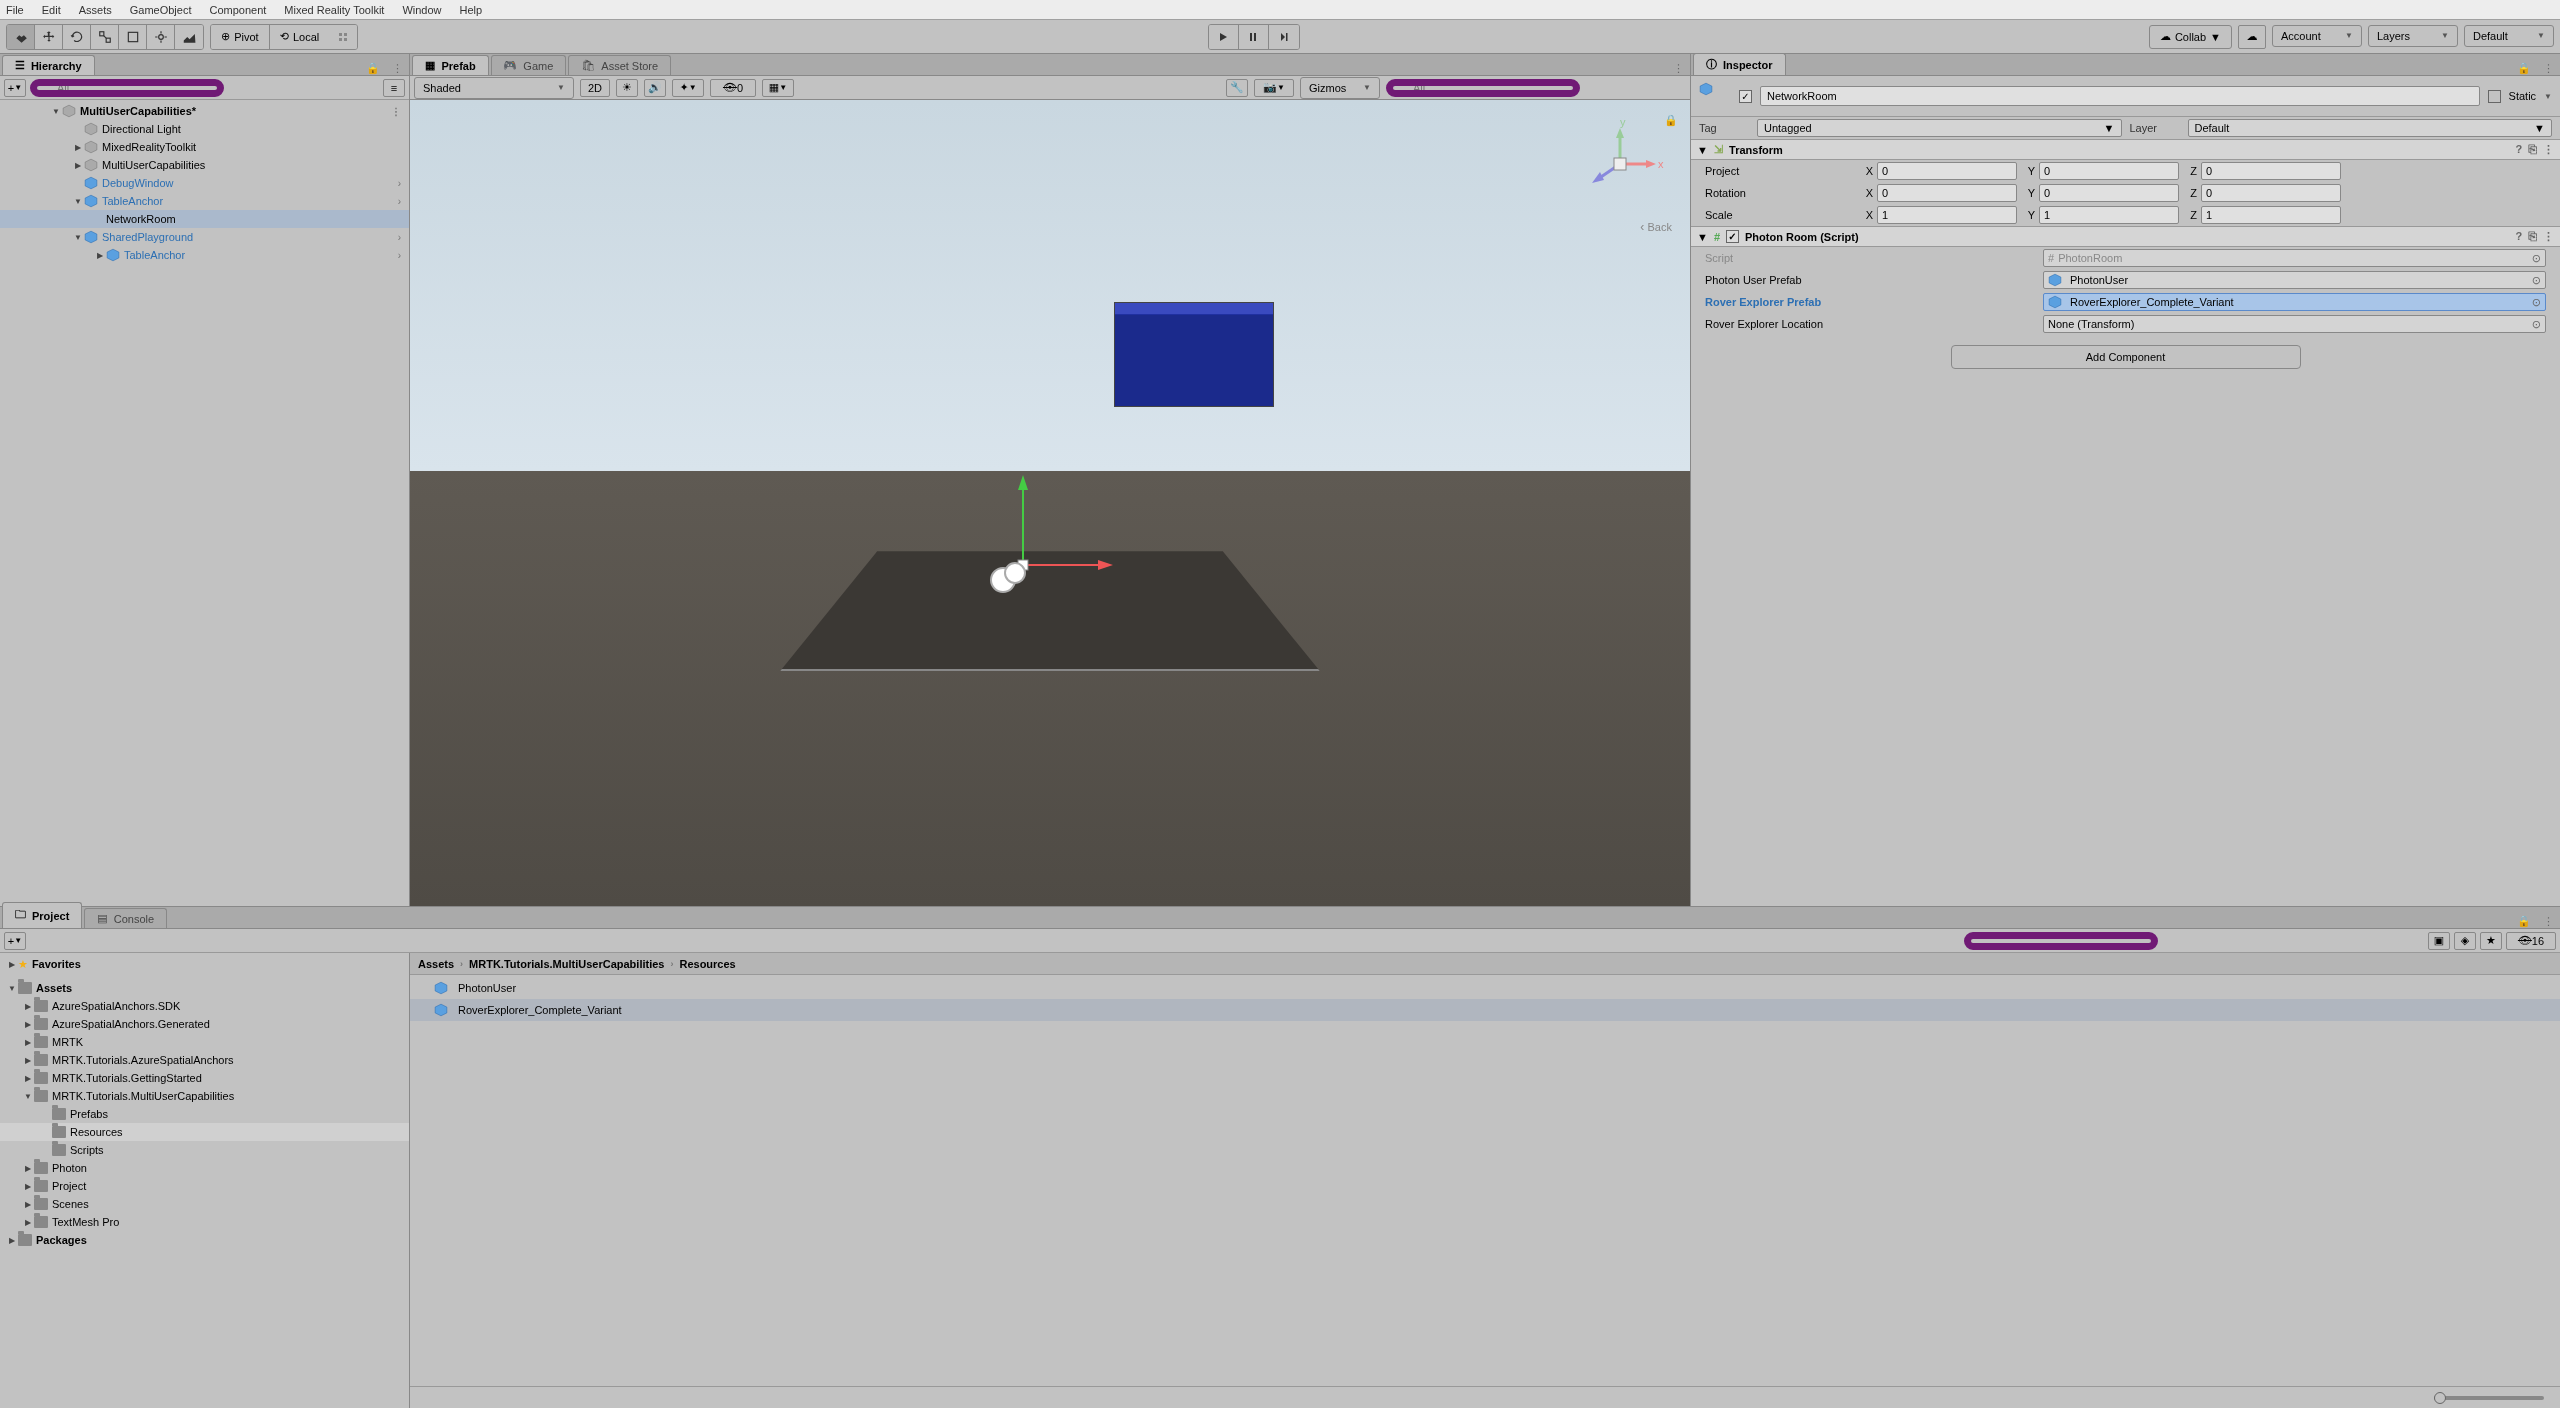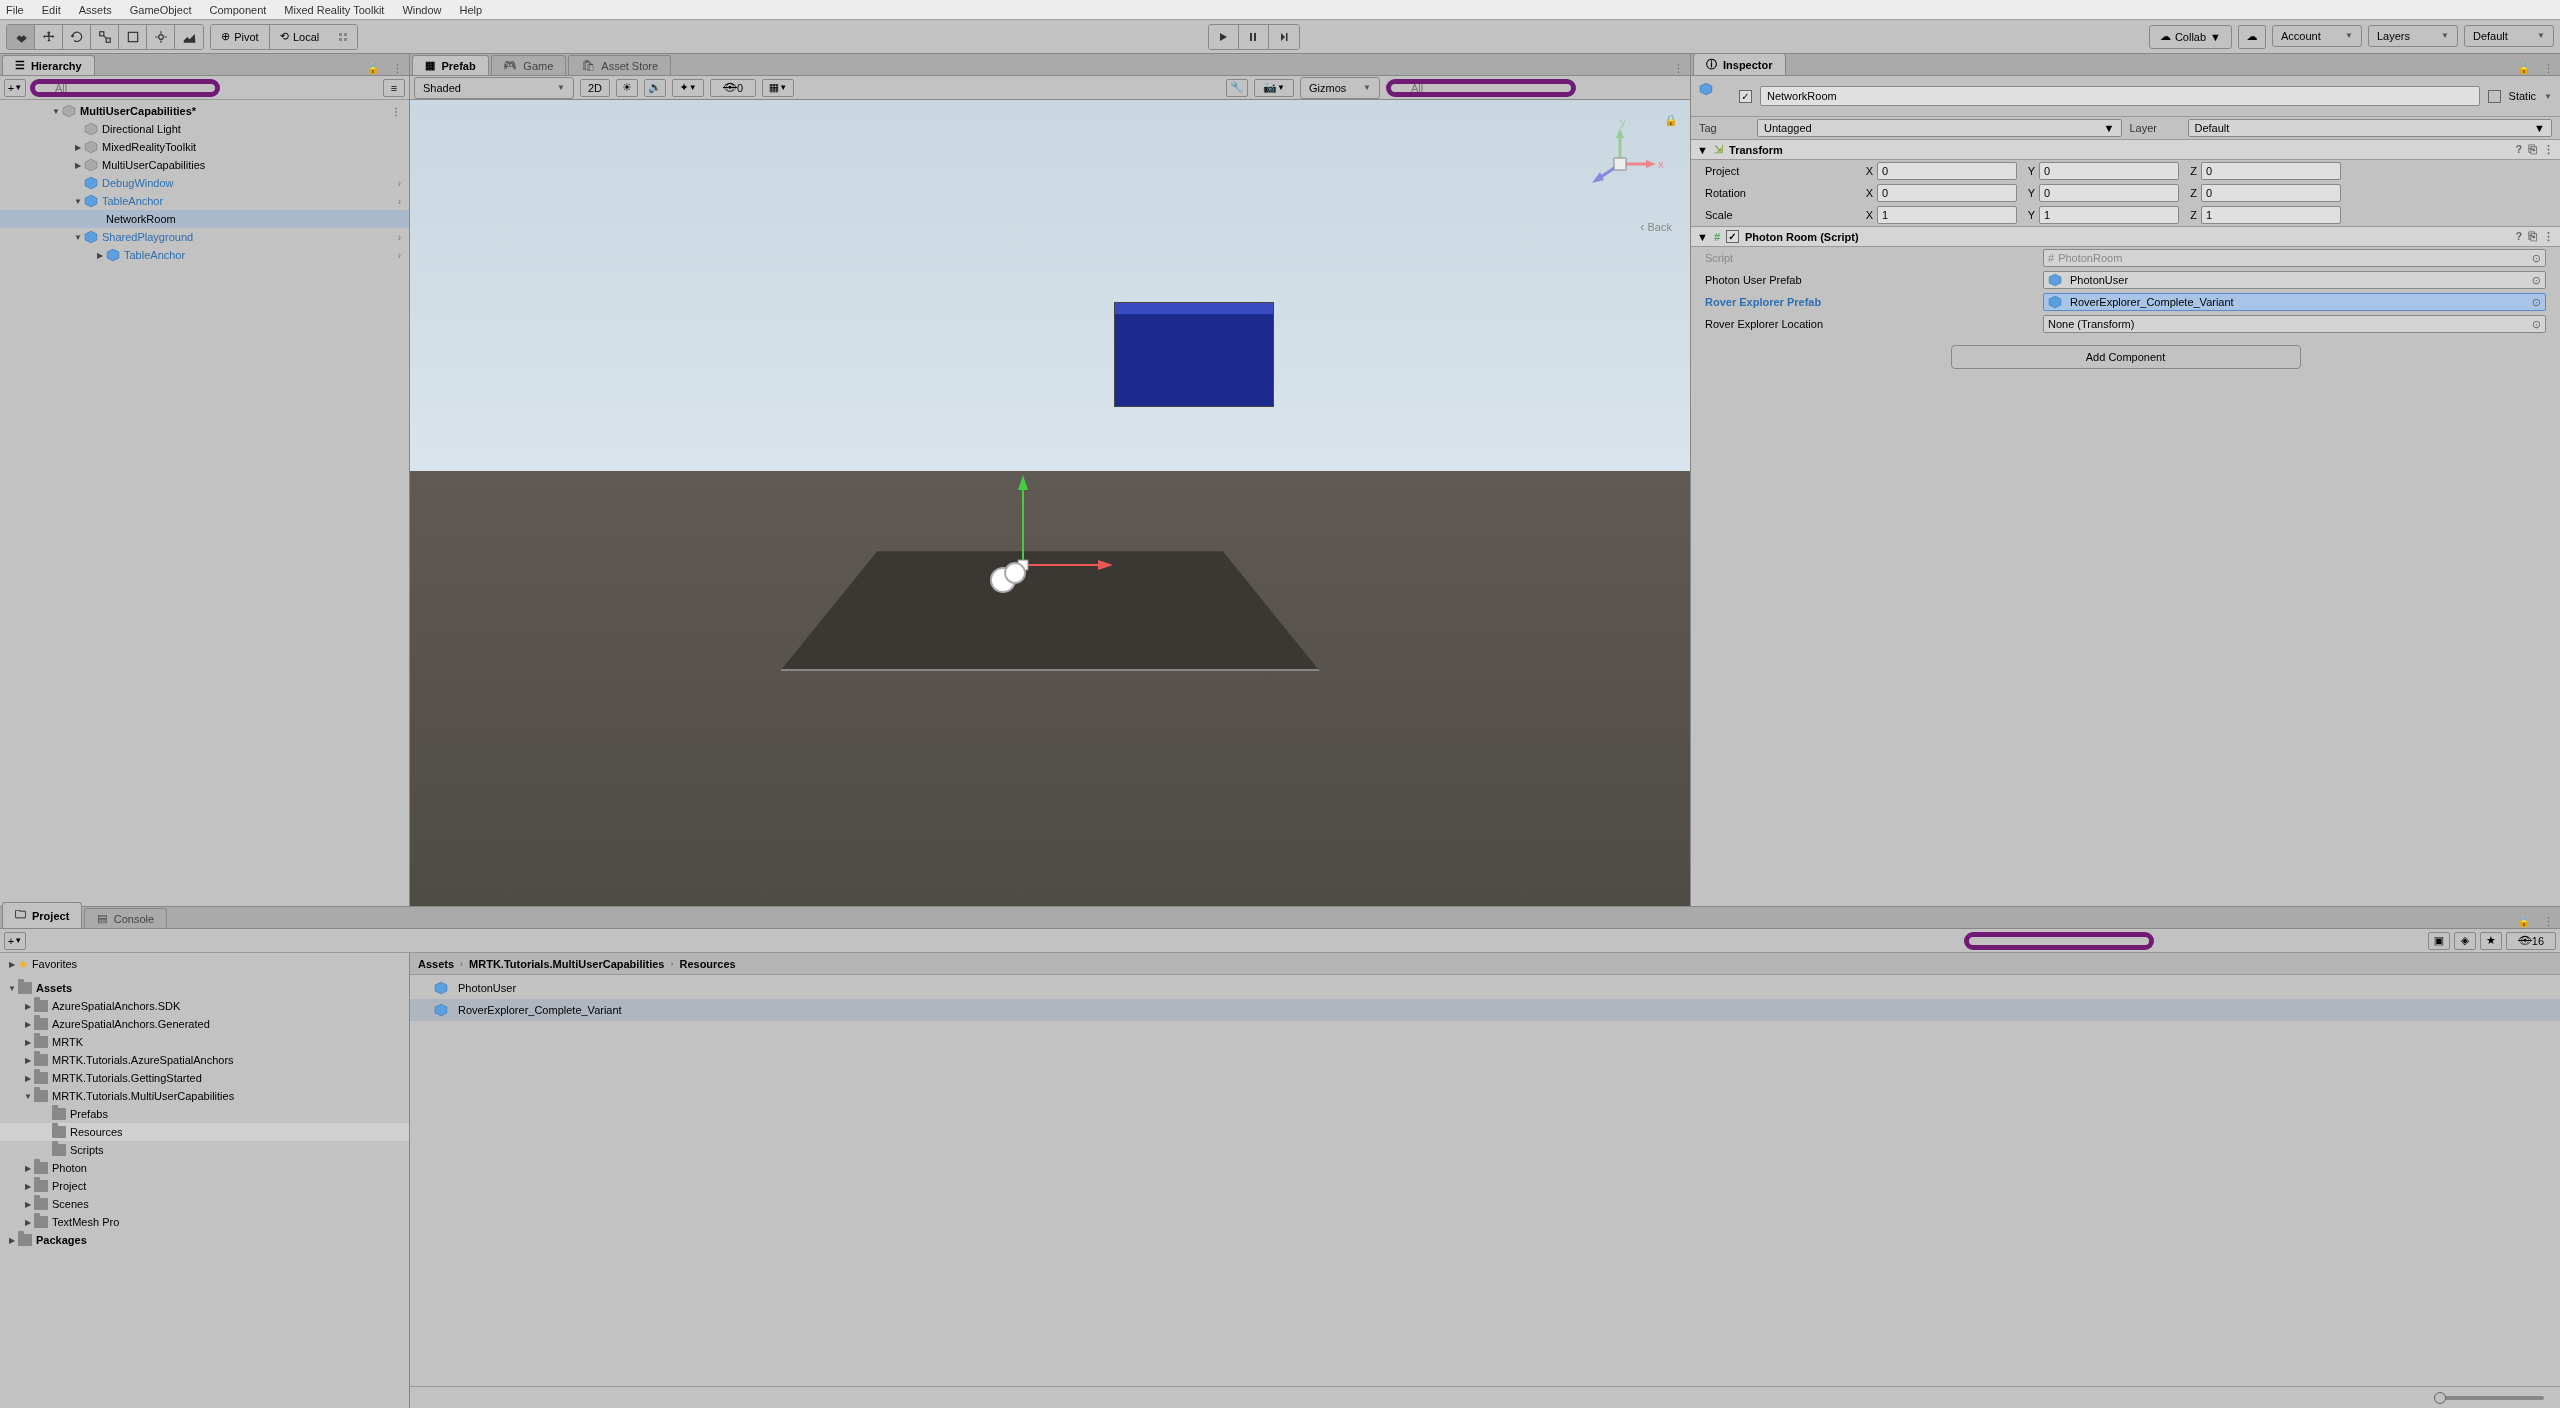--- a/index.html
+++ b/index.html
@@ -17,21 +17,21 @@
 .play-controls .tb-btn { width: 30px; }
 .top-right-controls { display: flex; gap: 6px; }
 .dropdown-btn { display: flex; align-items: center; justify-content: space-between; padding: 0 8px; height: 22px; background: #c2c2c2; border: 1px solid #888; border-radius: 3px; cursor: pointer; min-width: 90px; }
 .dropdown-btn .arrow { font-size: 8px; color: #555; }
 .main-area { display: flex; height: 852px; }
 .hierarchy-panel { width: 410px; background: #c2c2c2; display: flex; flex-direction: column; border-right: 1px solid #888; }
 .panel-tab-bar { height: 22px; background: #aaa; display: flex; align-items: flex-end; border-bottom: 1px solid #888; }
 .panel-tab { background: #c2c2c2; padding: 3px 12px; border: 1px solid #888; border-bottom: none; border-radius: 3px 3px 0 0; margin-left: 2px; display: flex; align-items: center; gap: 6px; font-weight: 600; }
 .panel-tab.inactive { background: #aaa; color: #444; font-weight: normal; }
 .panel-toolbar { height: 24px; display: flex; align-items: center; padding: 2px 4px; gap: 4px; background: #c2c2c2; border-bottom: 1px solid #999; }
-.search-input { flex: 1; height: 18px; border: 5px solid #701a75; border-radius: 10px; padding: 0 18px 0 20px; background: #c2c2c2; color: #666; position: relative; }
+.search-input { flex: 1; height: 18px; border: 7px solid #701a75; border-radius: 10px; padding: 0 18px 0 20px; background: #c2c2c2; color: #666; position: relative; }
 .tree { padding: 2px 0; overflow: auto; flex: 1; font-size: 12px; }
 .tree-row { display: flex; align-items: center; height: 18px; padding-left: 6px; cursor: default; }
 .tree-row.bold { font-weight: 700; }
 .ico-cube { width: 14px; height: 14px; display: inline-block; margin-right: 4px; }
 .ico-cube svg { width: 14px; height: 14px; }
 .blue-text { color: #2c6fb3; }
 .tree-row.selected { background: #aab9cc; }
 .depth-1 { padding-left: 50px; }
 .depth-2 { padding-left: 72px; }
 .depth-3 { padding-left: 94px; }
@@ -520,21 +520,21 @@
     <div class="small-btn" style="width:50px">
         <span style="text-decoration:line-through">👁</span>
         <span>16</span>
       </div>
   </div>
   <div class="bottom-content">
     <div class="project-tree-panel">
       <div class="p-row pd-0">
           <span class="chev">▶</span>
           <span class="star-icon">★</span>
-          <span style="font-weight:400">Favorites</span>
+          <span style="font-weight:700">Favorites</span>
         </div>
       <div style="height:6px"></div>
       <div class="p-row pd-0">
           <span class="chev">▼</span>
           <span class="folder-icon"></span>
           <span style="font-weight:700">Assets</span>
         </div>
       <div class="p-row pd-1">
           <span class="chev">▶</span>
           <span class="folder-icon"></span>

